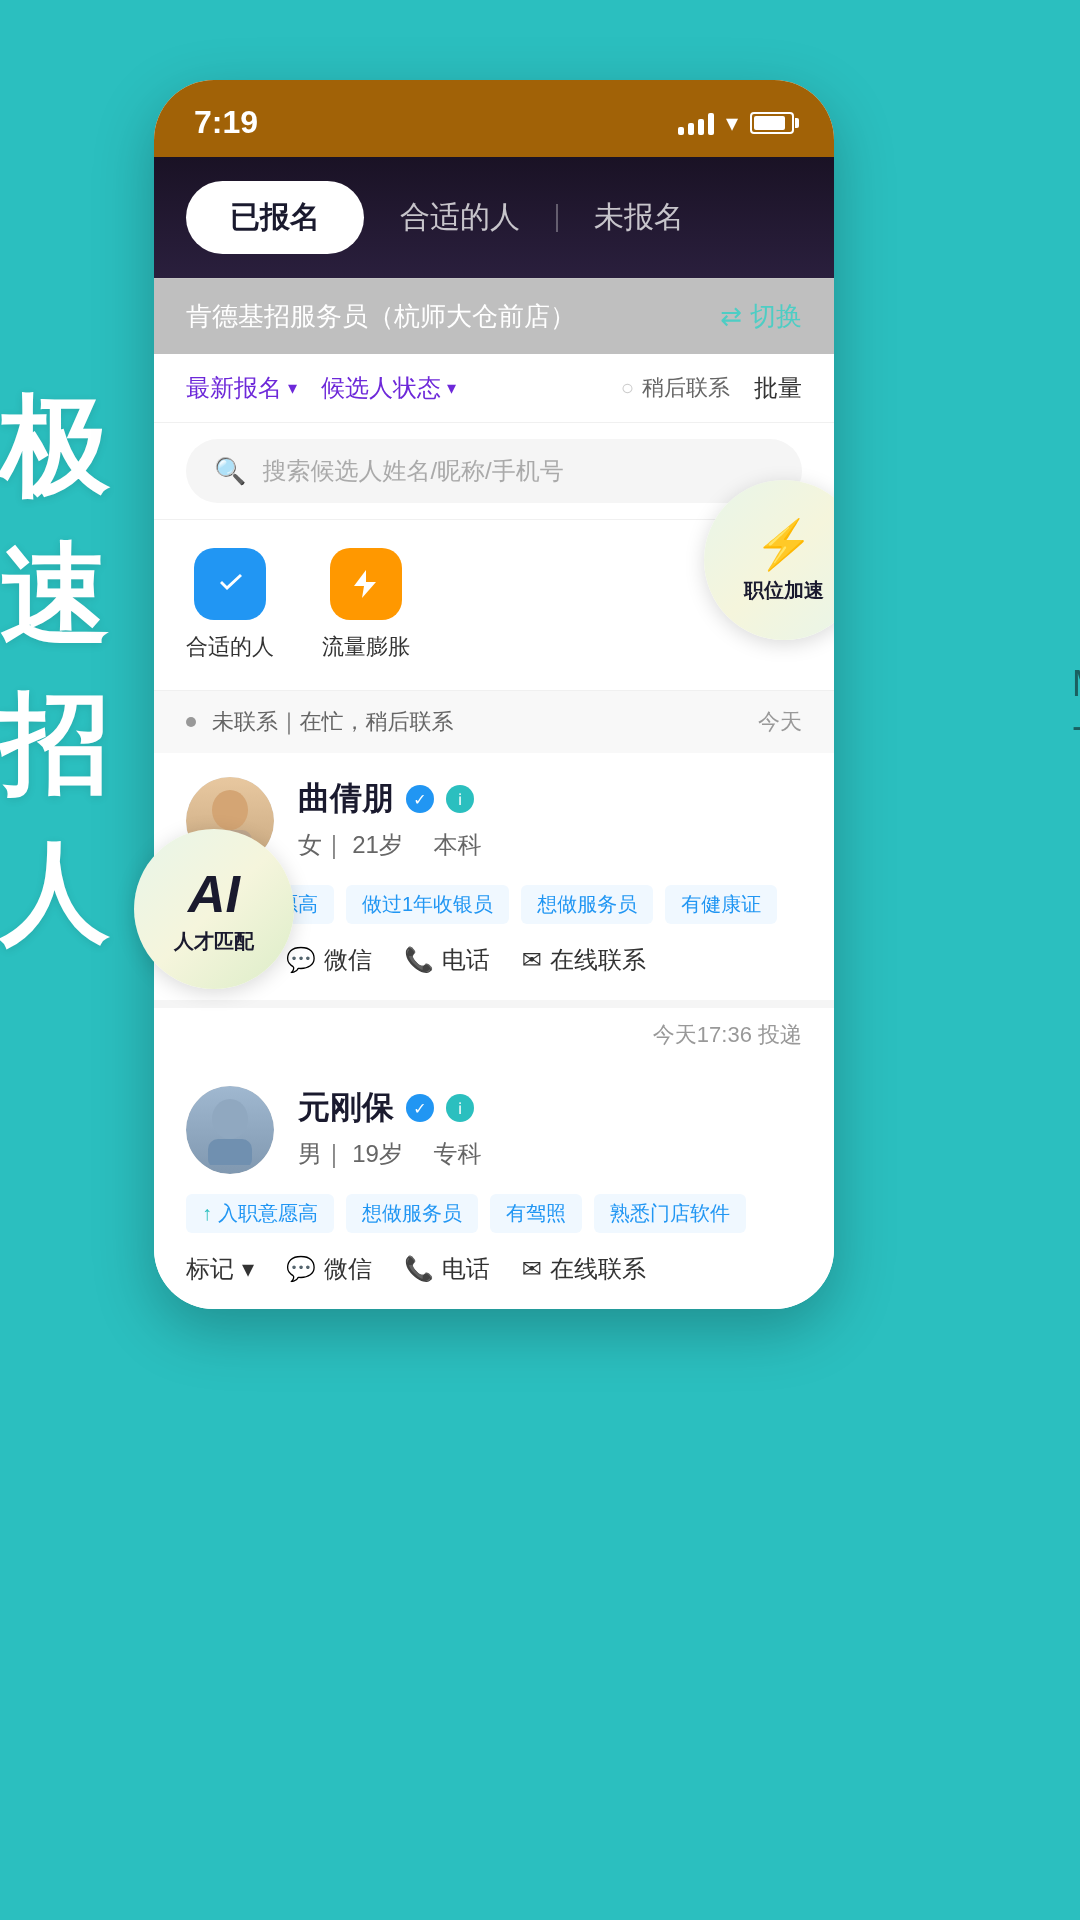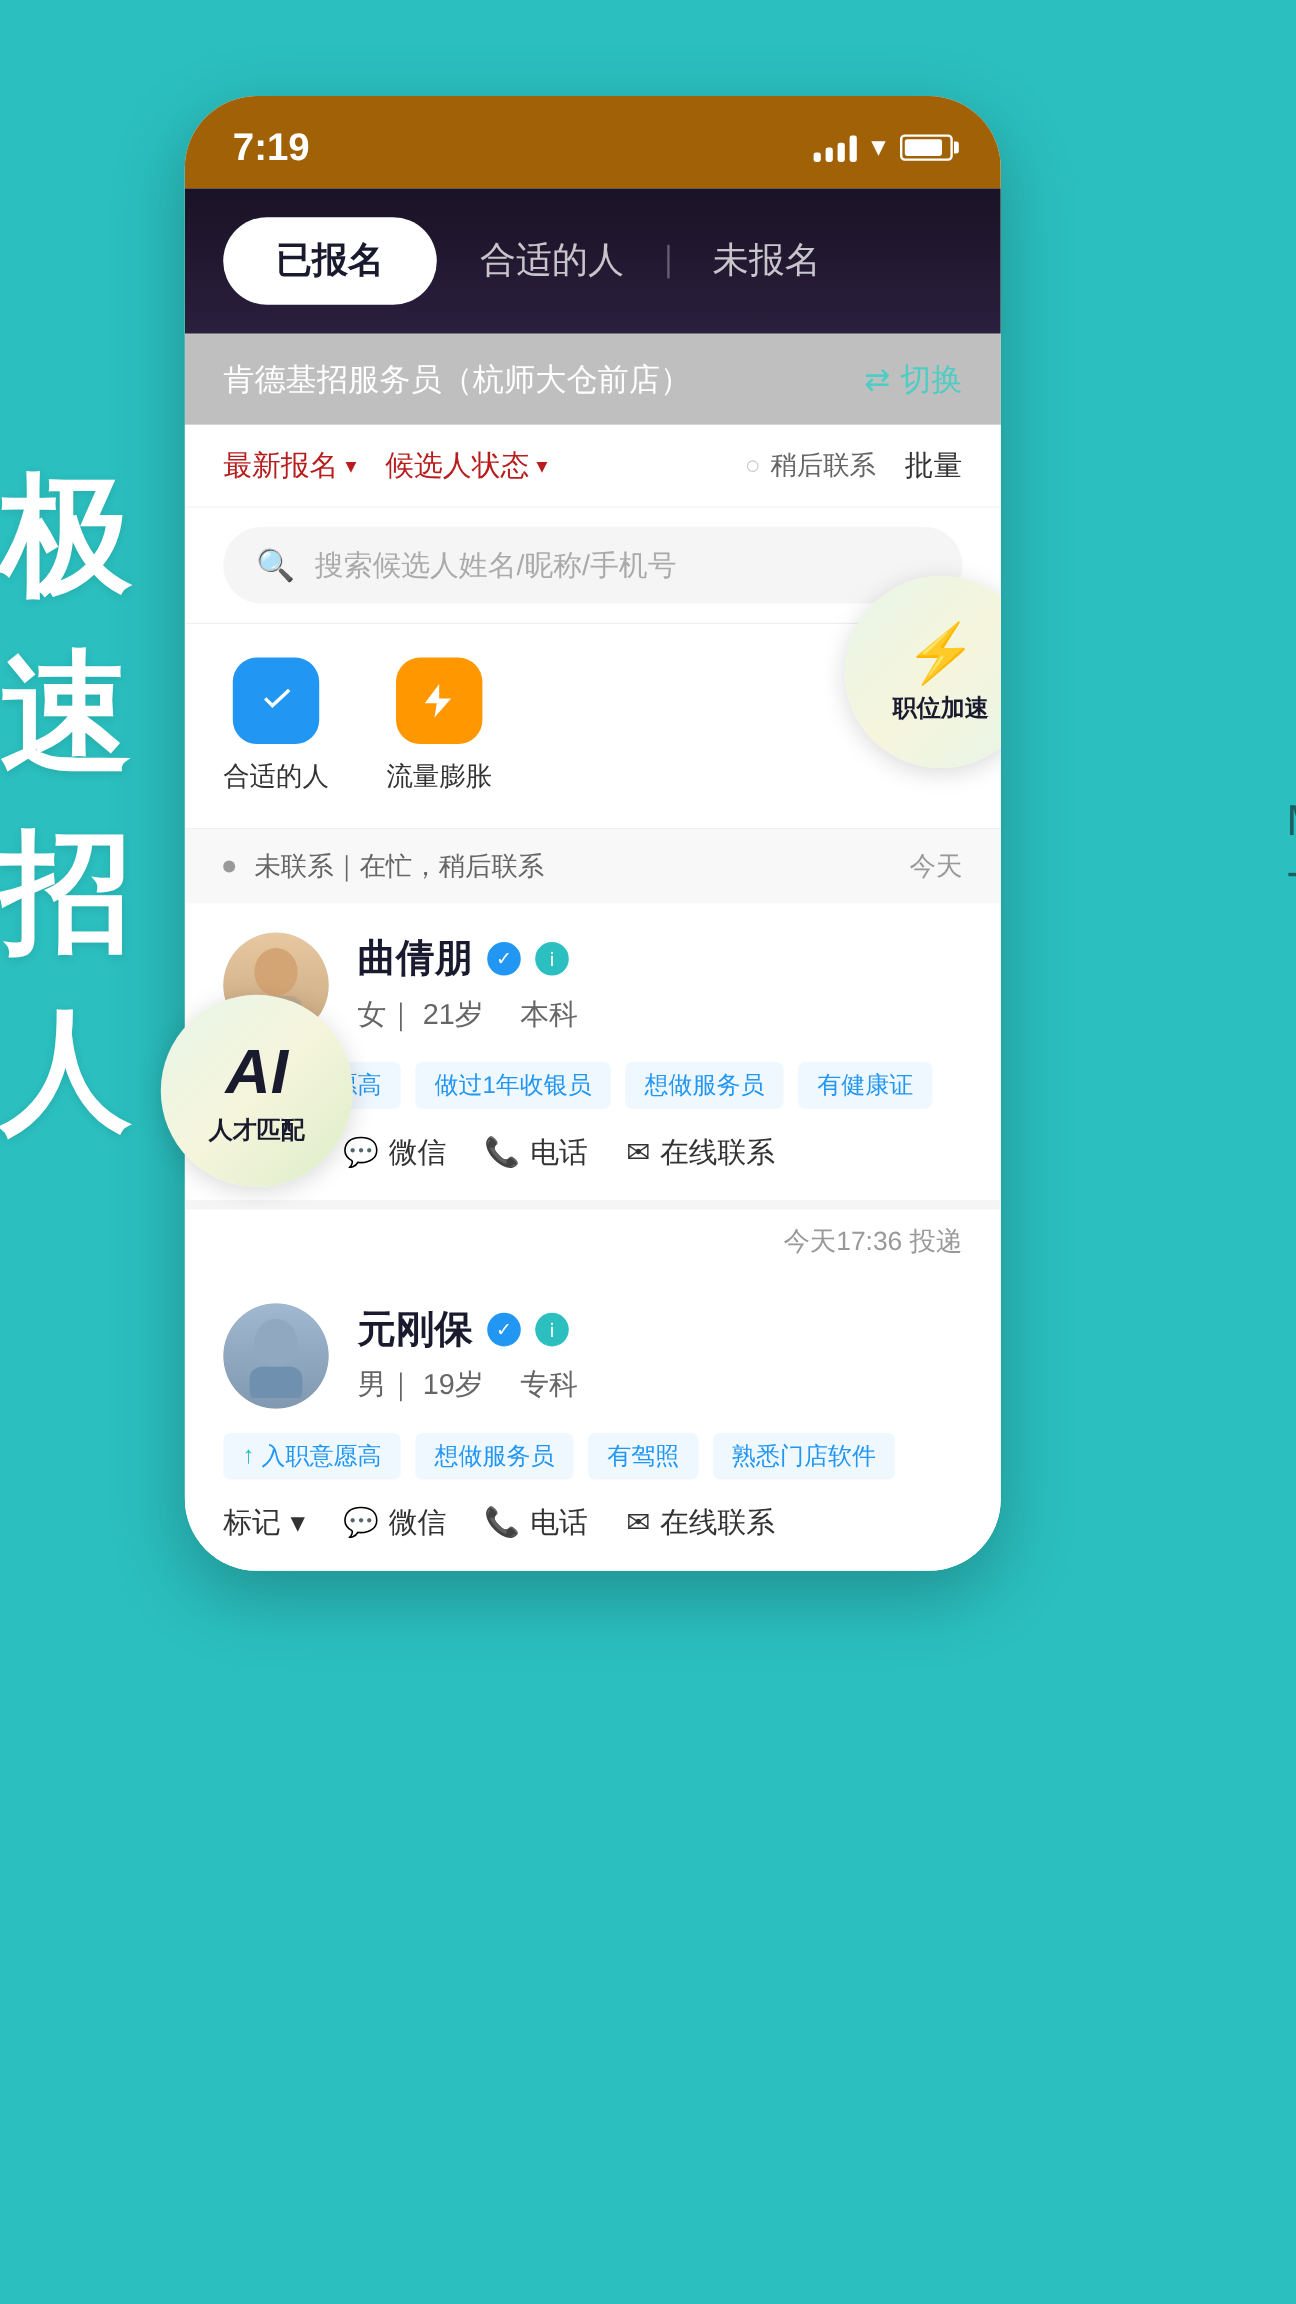--- a/index.html
+++ b/index.html
@@ -204,21 +204,21 @@
       background: white;
       display: flex;
       align-items: center;
       padding: 18px 32px;
       border-bottom: 1px solid #f0f0f0;
       gap: 24px;
     }
 
     .filter-item {
       font-size: 24px;
-      color: #b91c1c;
+      color: #6d28d9;
       display: flex;
       align-items: center;
       gap: 6px;
     }
 
     .filter-divider {
       flex: 1;
     }
 
     .filter-right {

